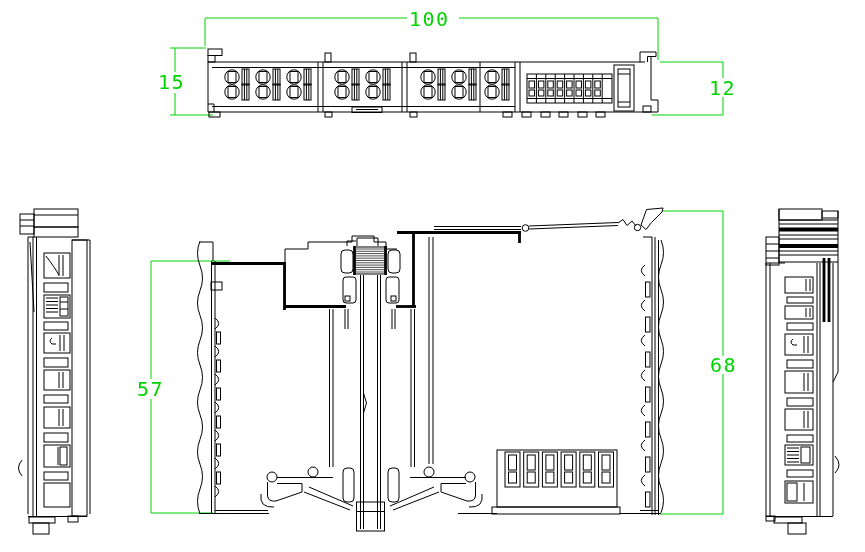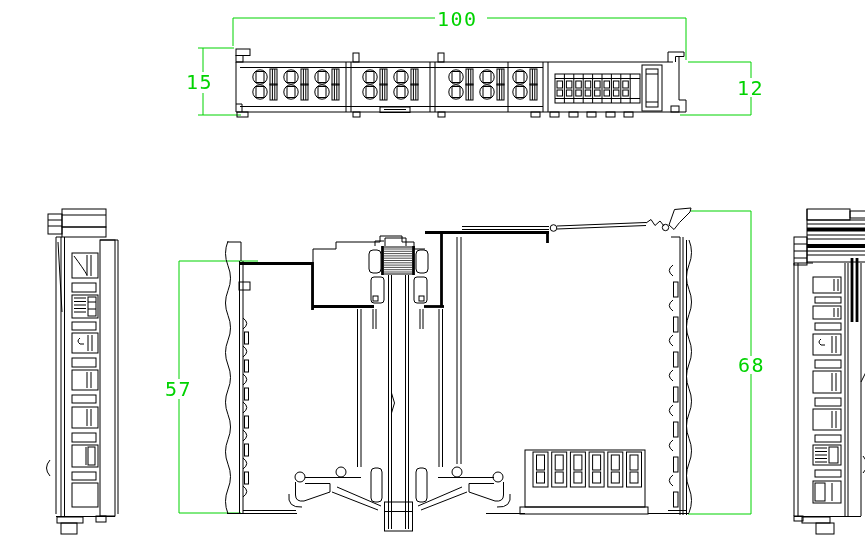--- a/index.html
+++ b/index.html
@@ -1,17 +1,17 @@
 <!DOCTYPE html>
 <html style="--line-color: #000000; --dim-color: #00d300;"><head>
 <meta charset="utf-8">
 <style>
   html,body{margin:0;padding:0;}
   body{width:865px;height:552px;overflow:hidden;background:#fff;}
-  #canvas{width:684px;height:552px;position:relative;padding-left:28px;}
+  #canvas{width:684px;height:552px;position:relative;}
   #drawing{display:block;}
   #drawing *{fill:none;stroke:var(--line-color,#000);stroke-width:1;stroke-linecap:butt;}
   #drawing .t{stroke-width:2.8;}
   #drawing .t2{stroke-width:4;}
   #drawing .h{stroke-width:0.7;}
   #drawing g.dim line, #drawing g.dim path{stroke:var(--dim-color,#00d300);}
   #drawing text{fill:var(--dim-color,#00d300);stroke:none;
     font-family:"DejaVu Sans Mono","Liberation Mono",monospace;
     font-size:20px;letter-spacing:1.5px;}
 </style>

